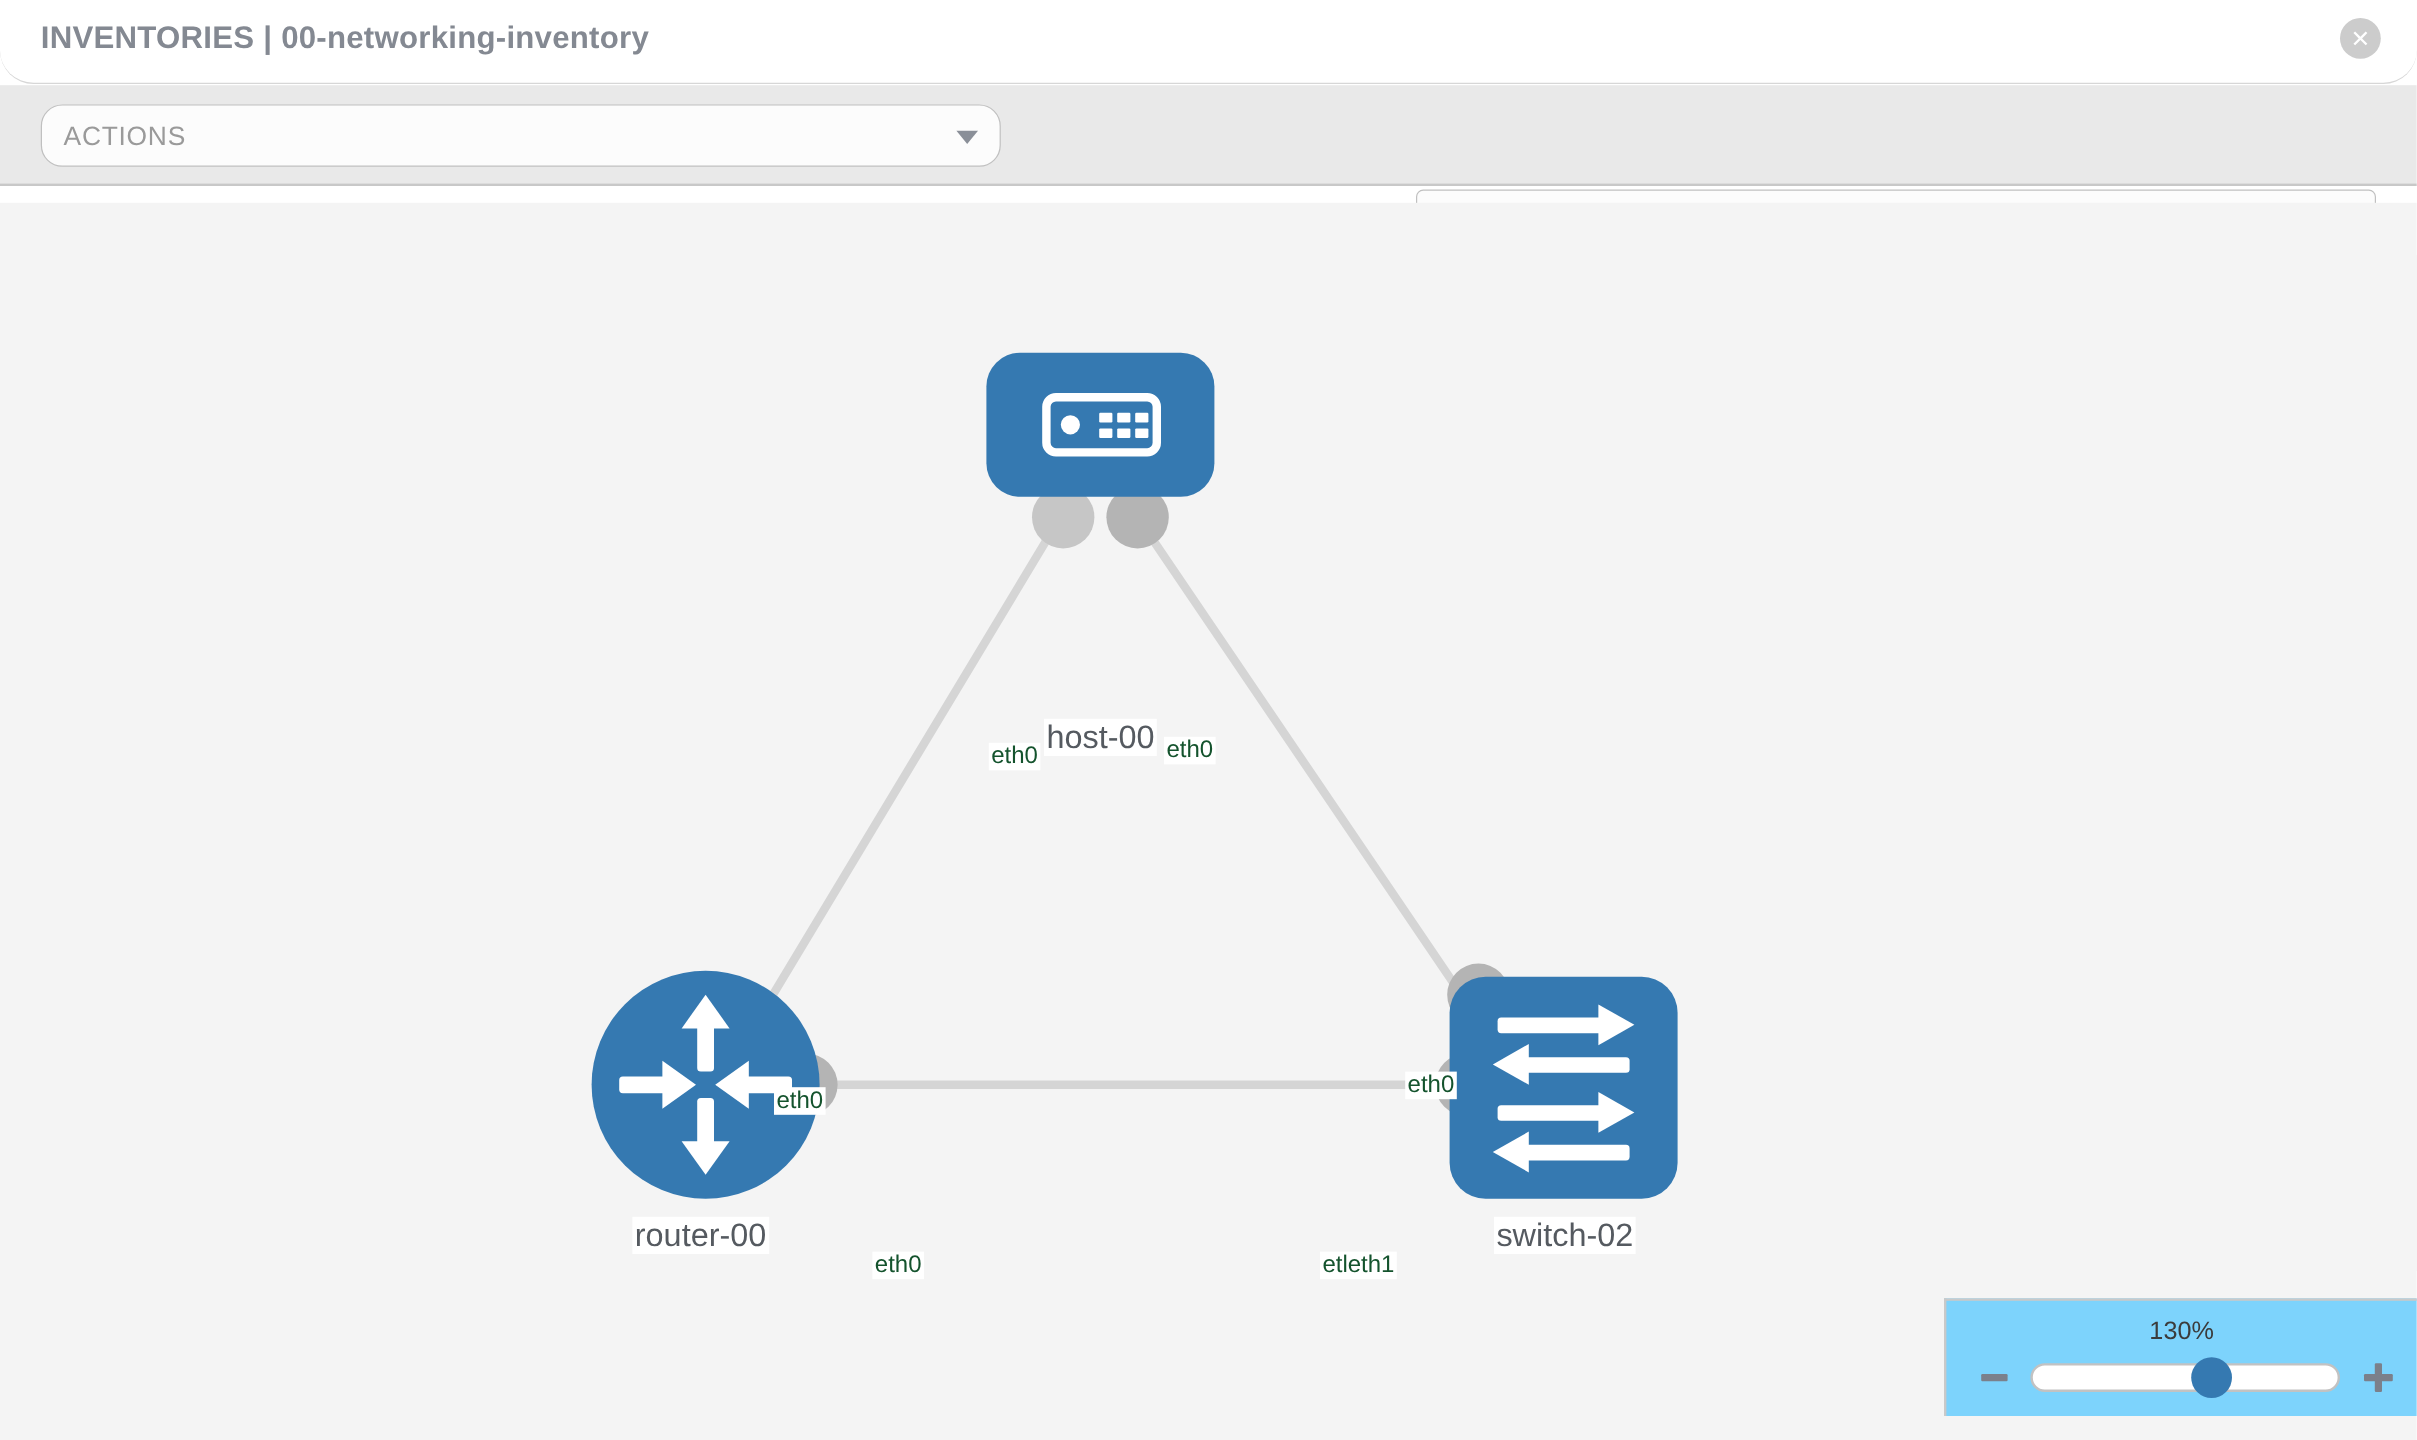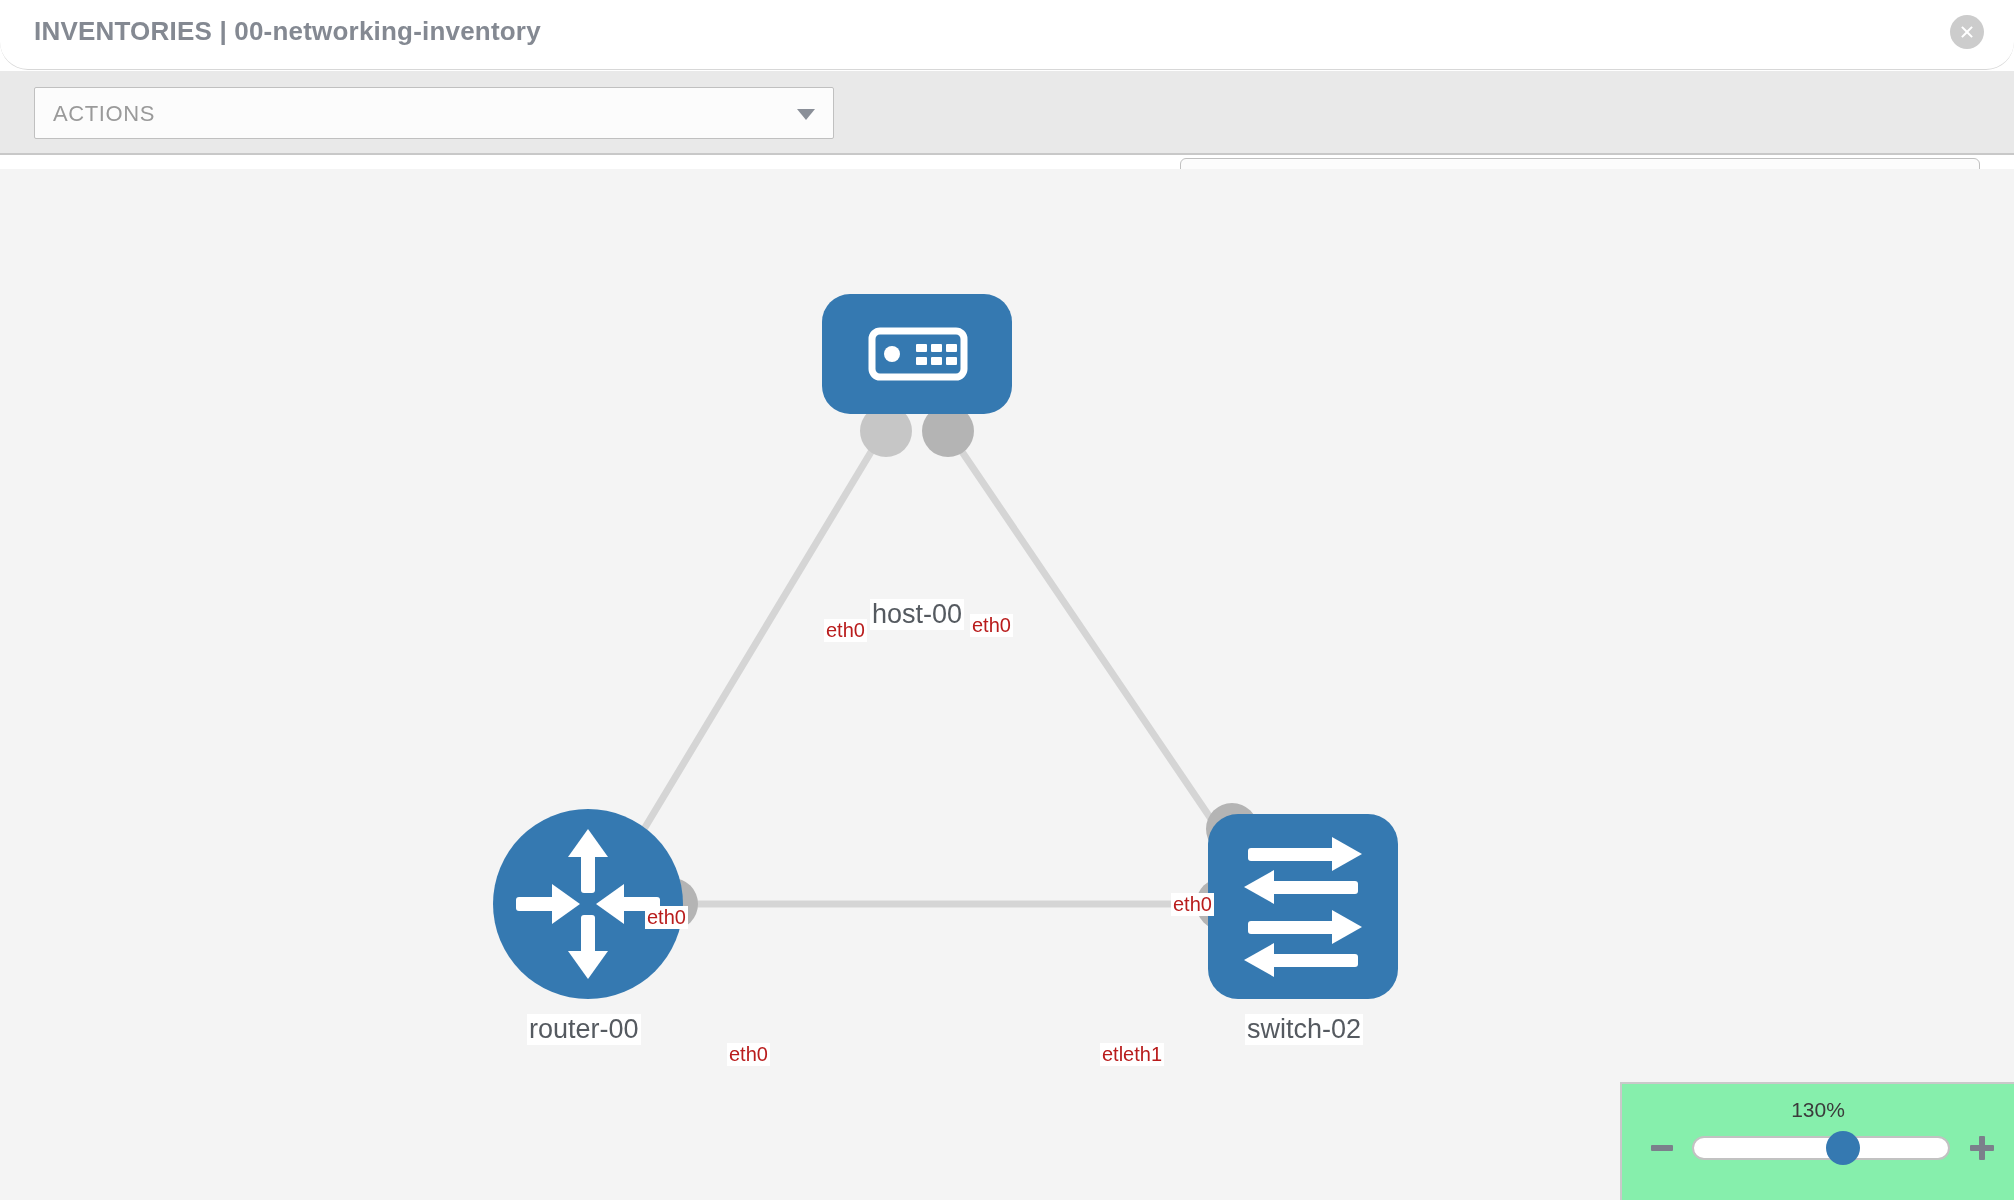--- a/index.html
+++ b/index.html
@@ -39,21 +39,21 @@
     position: absolute; left: 0; top: 71px;
     width: 2014px; height: 84px;
     background: #e9e9e9;
     border-bottom: 2px solid #c8c8c8;
   }
   .actions-select {
     position: absolute; left: 34px; top: 16px;
     width: 800px; height: 52px;
     background: #fcfcfc;
     border: 1px solid #c0c0c0;
-    border-radius: 2px;
+    border-radius: 18px;
   }
   .actions-select .sel-label {
     position: absolute; left: 18px; top: 13px;
     font-size: 22px; color: #9a9a9a; letter-spacing: 0.6px;
   }
   .caret {
     position: absolute; right: 18px; top: 21px;
     width: 0; height: 0;
     border-left: 9px solid transparent;
     border-right: 9px solid transparent;
@@ -93,31 +93,31 @@
   
   .node-label {
     position: absolute;
     font-size: 27px; color: #555a60;
     background: #ffffff;
     white-space: nowrap;
     padding: 0 2px;
   }
   .link-label {
     position: absolute;
-    font-size: 20px; color: #b91c1c;
+    font-size: 20px; color: #14532d;
     background: #ffffff;
     white-space: nowrap;
     padding: 0 2px;
   }
 
   
   .zoom-panel {
     position: absolute; left: 1620px; top: 1082px;
-    width: 394px; height: 118px;
-    background: #86efac;
+    width: 394px; height: 98px;
+    background: #7dd3fc;
     border: 2px solid #c9c9c9;
     border-right: none; border-bottom: none;
   }
   .zoom-value {
     position: absolute; left: 0; right: 0; top: 14px;
     text-align: center;
     font-size: 21px; color: #3b3b3b;
   }
   .zoom-minus, .zoom-plus {
     position: absolute; top: 46px;

